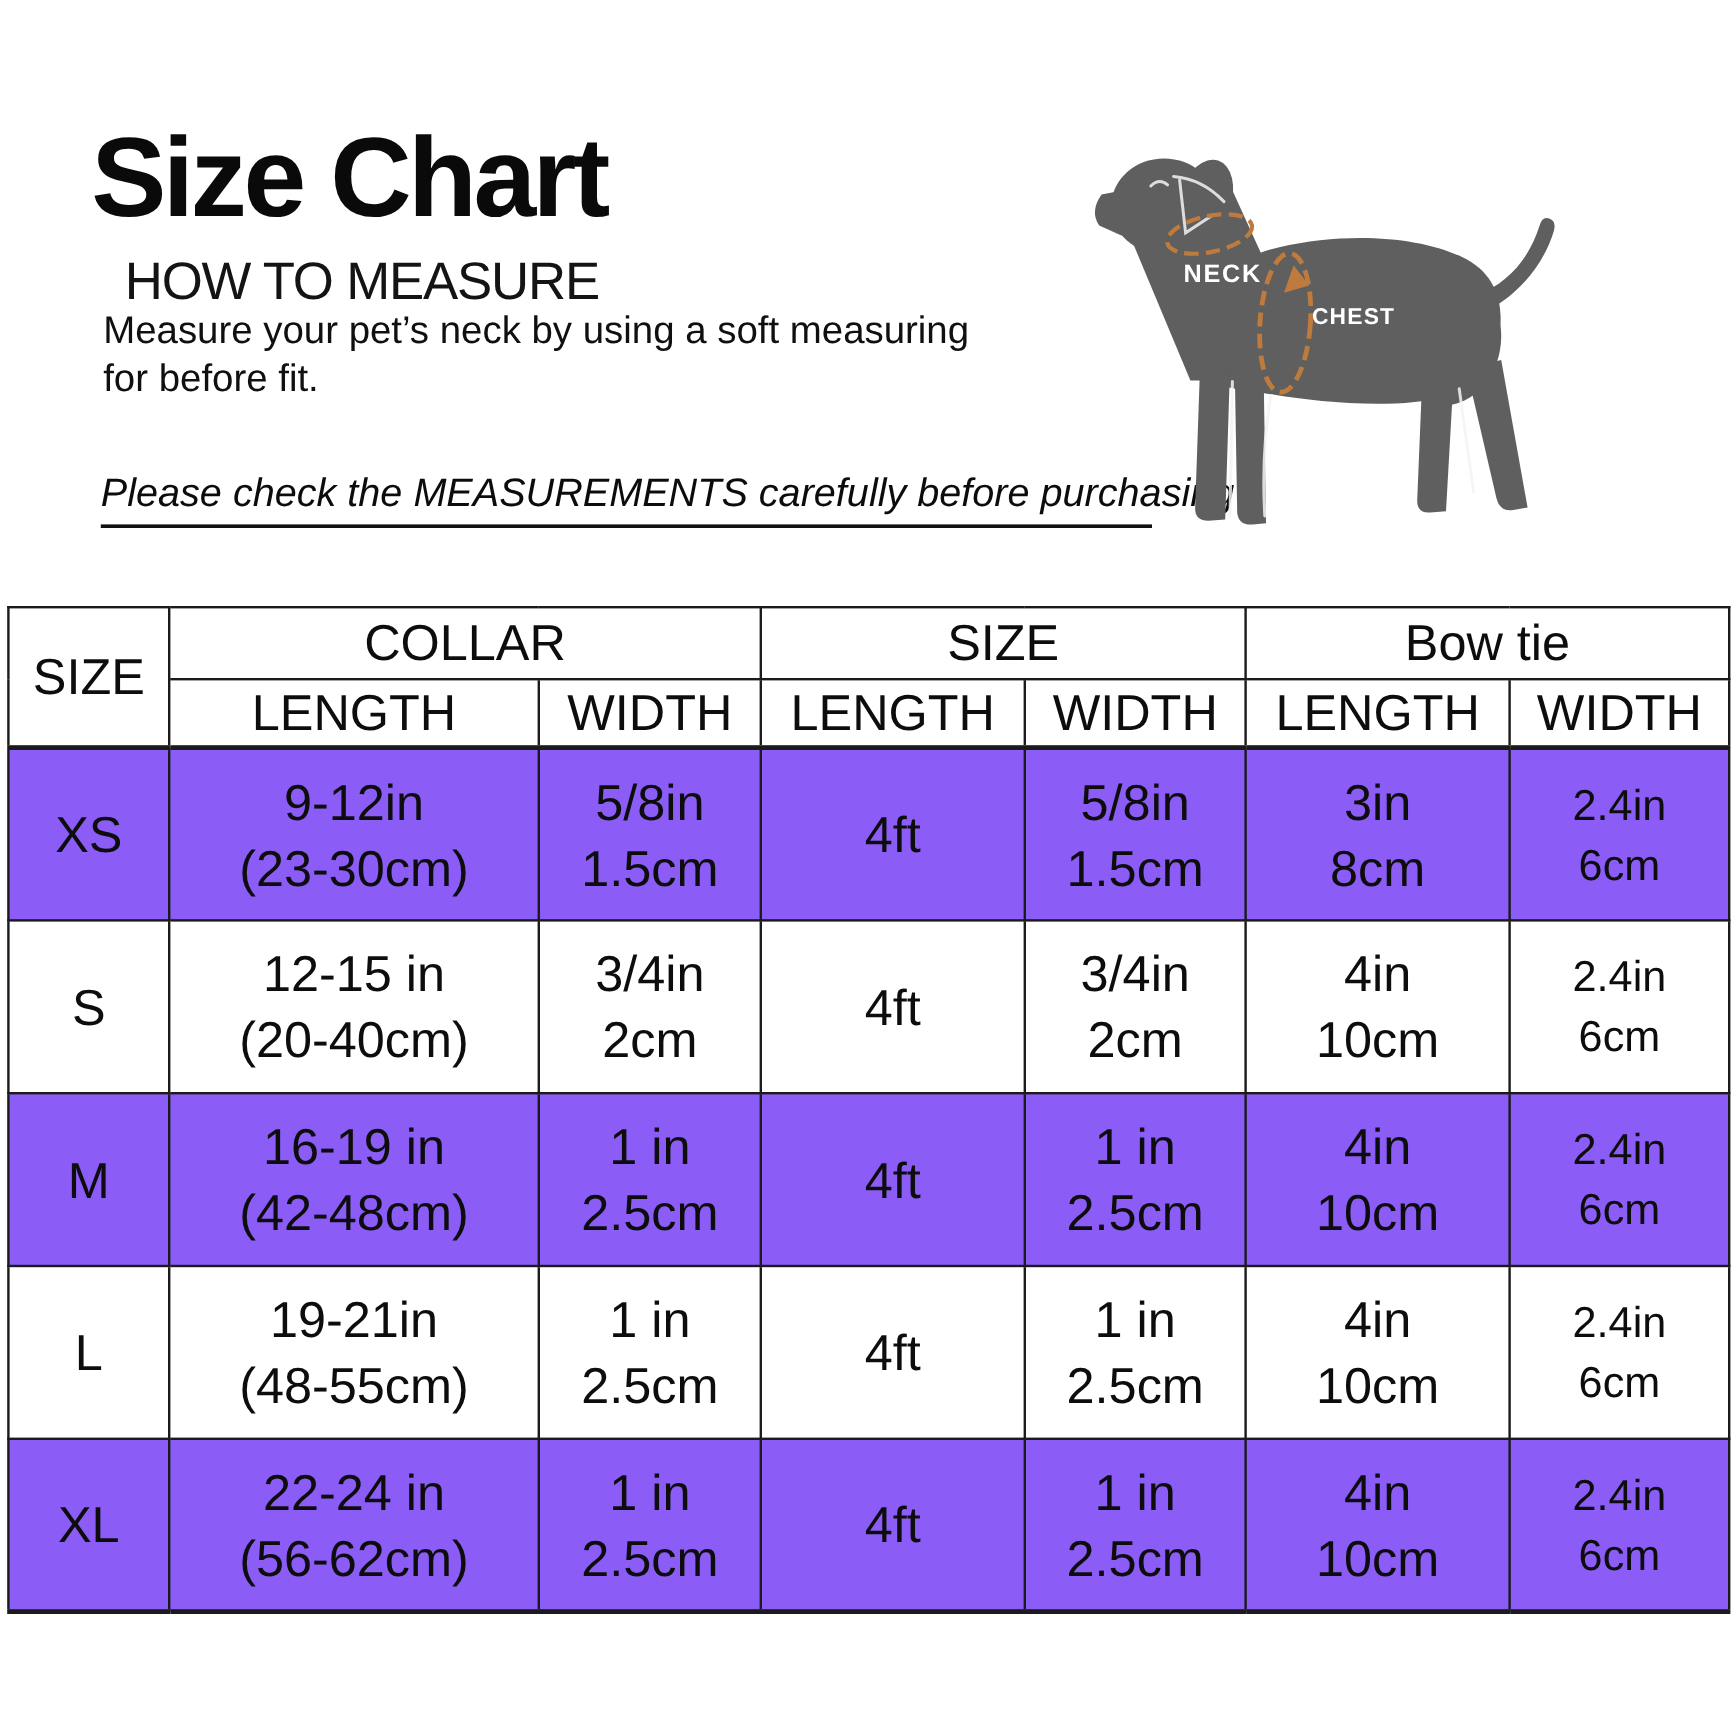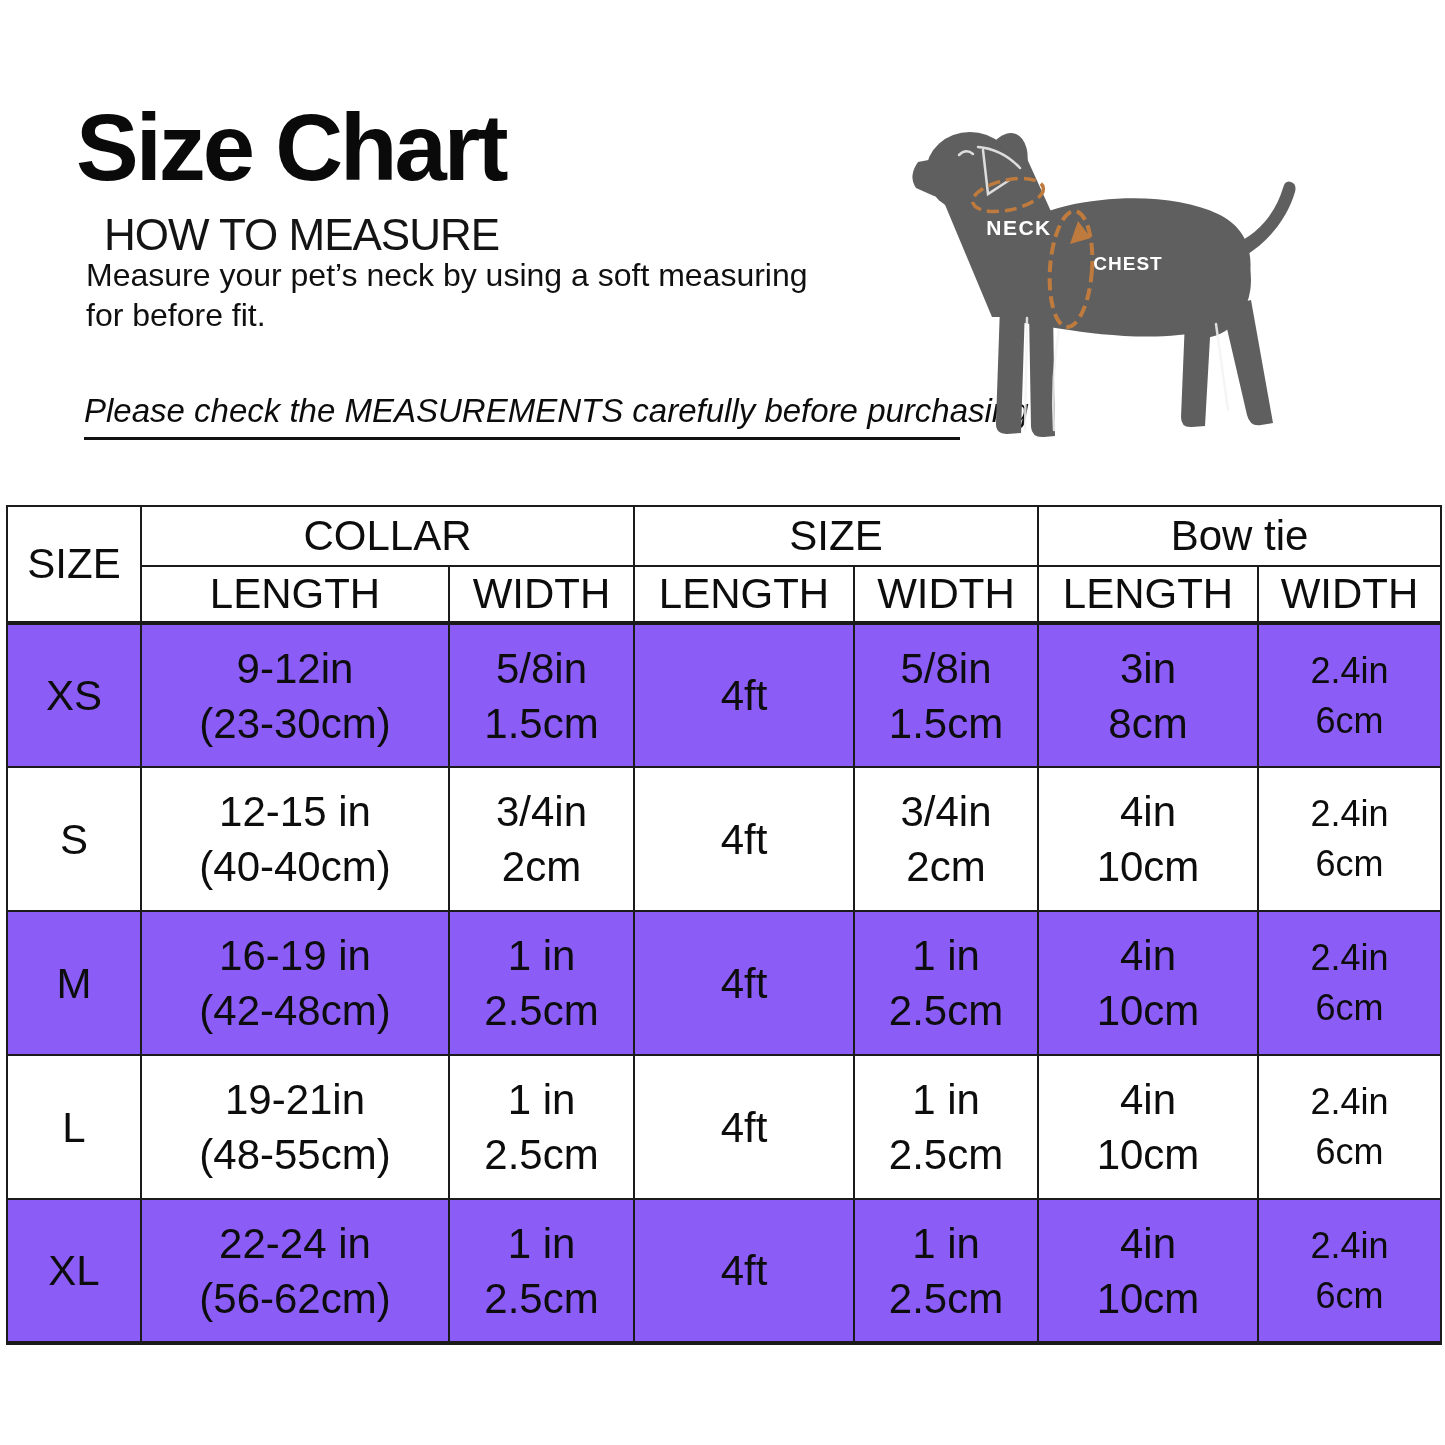--- a/index.html
+++ b/index.html
@@ -134,21 +134,21 @@
         </td>
       <td class="bow-width">
           <div>2.4in</div>
           <div>6cm</div>
         </td>
     </tr>
     <tr>
       <td>S</td>
       <td>
           <div>12-15 in</div>
-          <div>(40-40cm)</div>
+          <div>(20-40cm)</div>
         </td>
       <td>
           <div>3/4in</div>
           <div>2cm</div>
         </td>
       <td>
           <div>4ft</div>
         </td>
       <td>
           <div>3/4in</div>

